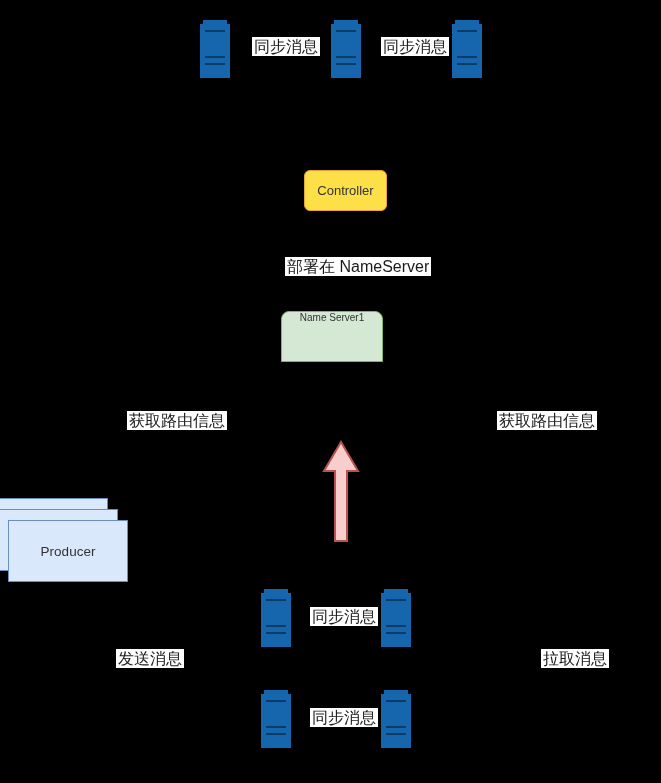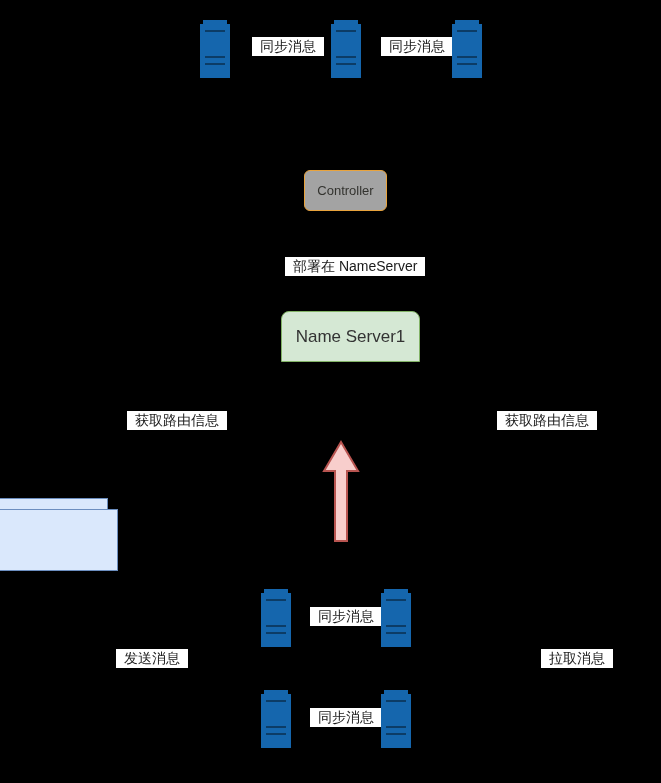--- a/index.html
+++ b/index.html
@@ -56,58 +56,58 @@
   }
   .server .bar.b1 { top: 10px; }
   .server .bar.b2 { top: 36px; }
   .server .bar.b3 { top: 43px; }
 
   
   .wlabel {
     position: absolute;
     background: #ffffff;
     color: #1a1a1a;
-    font-size: 14px;
+    font-size: 16px;
     line-height: 17px;
-    padding: 1px 8px;
+    padding: 1px 2px;
     white-space: nowrap;
   }
 
   
   .controller {
     position: absolute;
     left: 304px;
     top: 170px;
     width: 83px;
     height: 41px;
-    background: #a3a3a3;
+    background: #fde047;
     border: 1px solid #e8a33d;
     border-radius: 6px;
     box-sizing: border-box;
     display: flex;
     align-items: center;
     justify-content: center;
     color: #33332f;
     font-size: 13px;
   }
 
   
   .nsbox {
     position: absolute;
     left: 281px;
-    width: 139px;
+    width: 102px;
     height: 51px;
     background: #d5e8d4;
     border: 1px solid #82b366;
     box-sizing: border-box;
     display: flex;
-    align-items: center;
+    align-items: flex-start;
     justify-content: center;
     color: #333333;
-    font-size: 17px;
+    font-size: 10px;
   }
   .nsbox.ns1 {
     top: 311px;
     border-radius: 8px 8px 0 0;
   }
   .nsbox.ns2 {
     top: 361px;
     border-radius: 0 0 8px 8px;
   }
 
@@ -208,20 +208,23 @@
 
   <div class="bigarrow">
     <svg width="38" height="103" viewBox="0 0 38 103">
       <polygon points="19,2 36,31 25,31 25,101 13,101 13,31 2,31" fill="#f8cecc" stroke="#b85450" stroke-width="2" stroke-linejoin="miter"></polygon>
     </svg>
   </div>
 
   <div class="stack producer" style="left:-12px; top:498px;">
     <div class="card c1"></div>
     <div class="card c2"></div>
+    <div class="card c3">
+      <span>Producer</span>
+    </div>
   </div>
 
   <div class="wlabel" style="left:116px; top:649px;">发送消息</div>
 
 
   <div class="wlabel" style="left:541px; top:649px;text-align:right;">拉取消息</div>
 
   <div class="server" style="left:261px; top:589px;">
     <div class="tower"></div>
     <div class="notch-l"></div>

